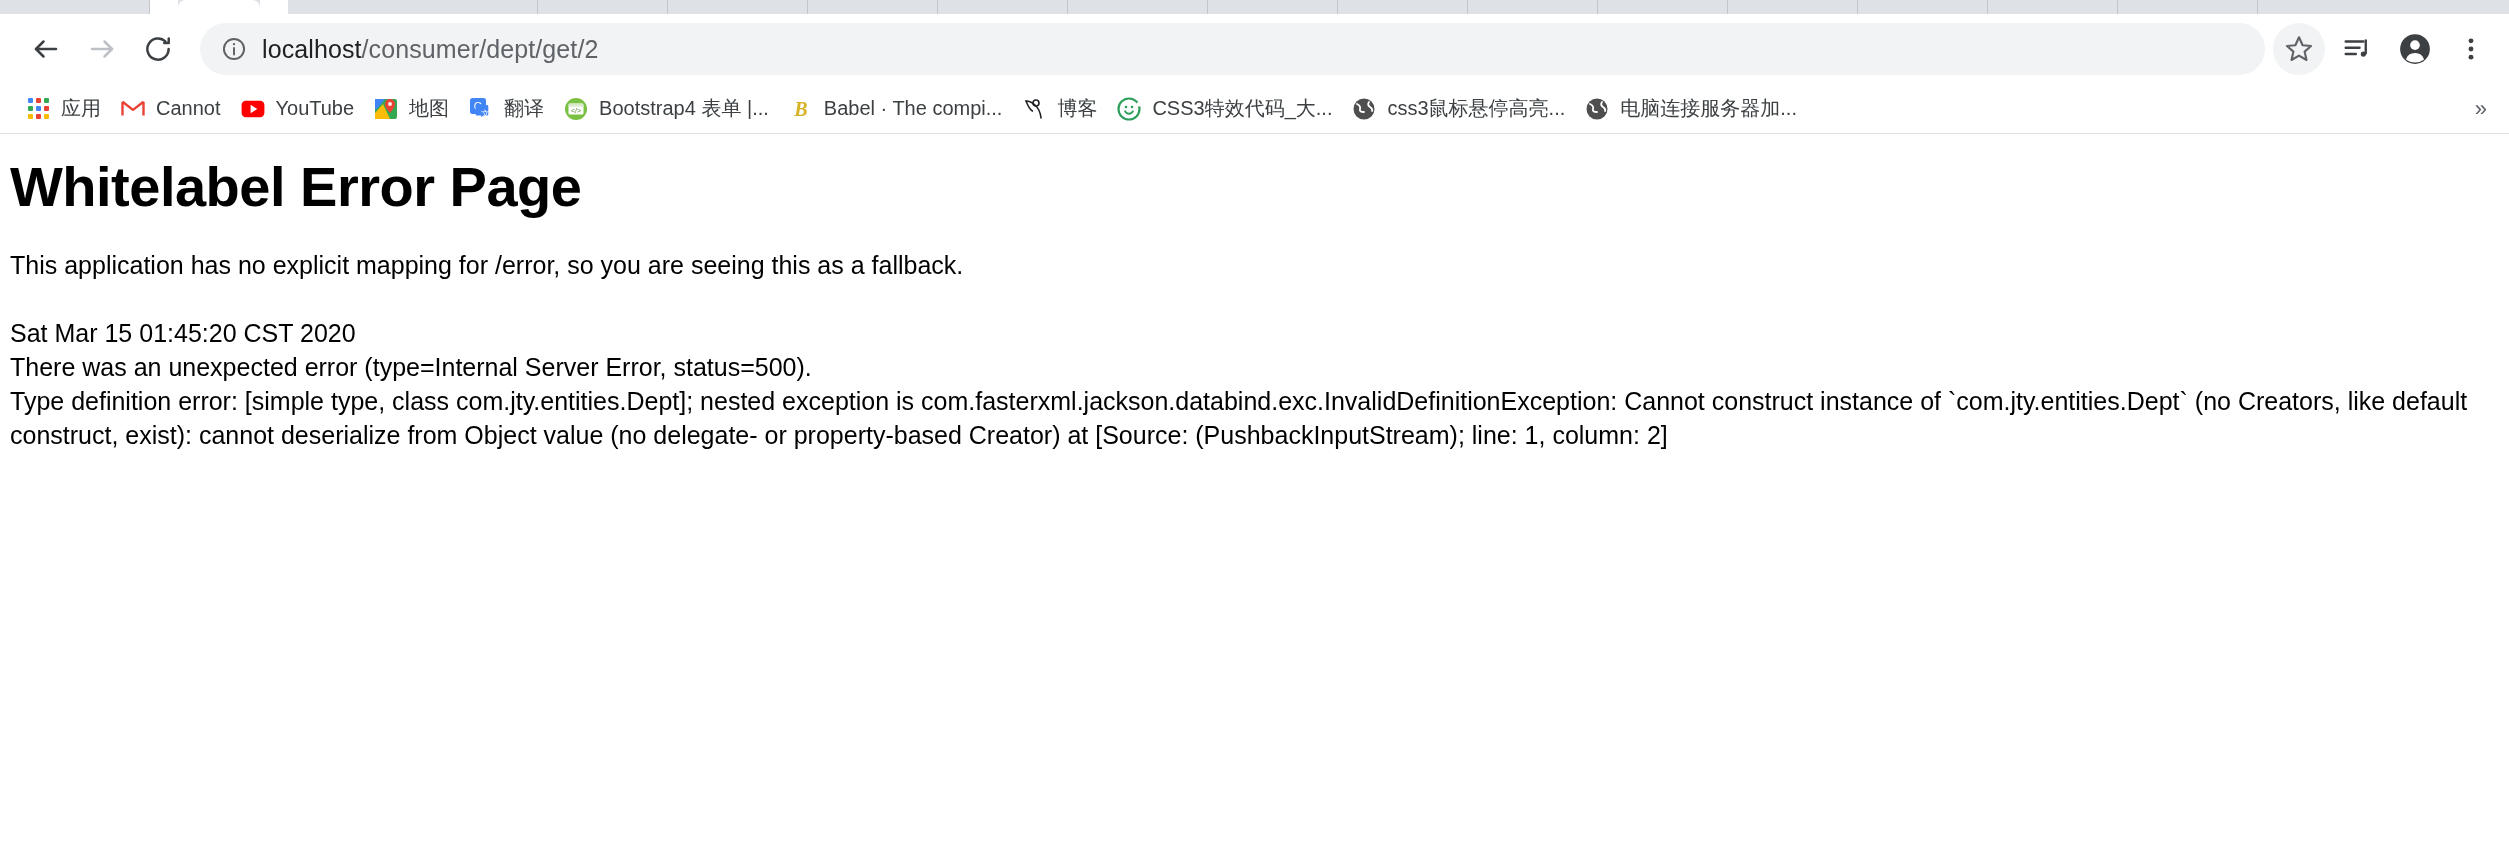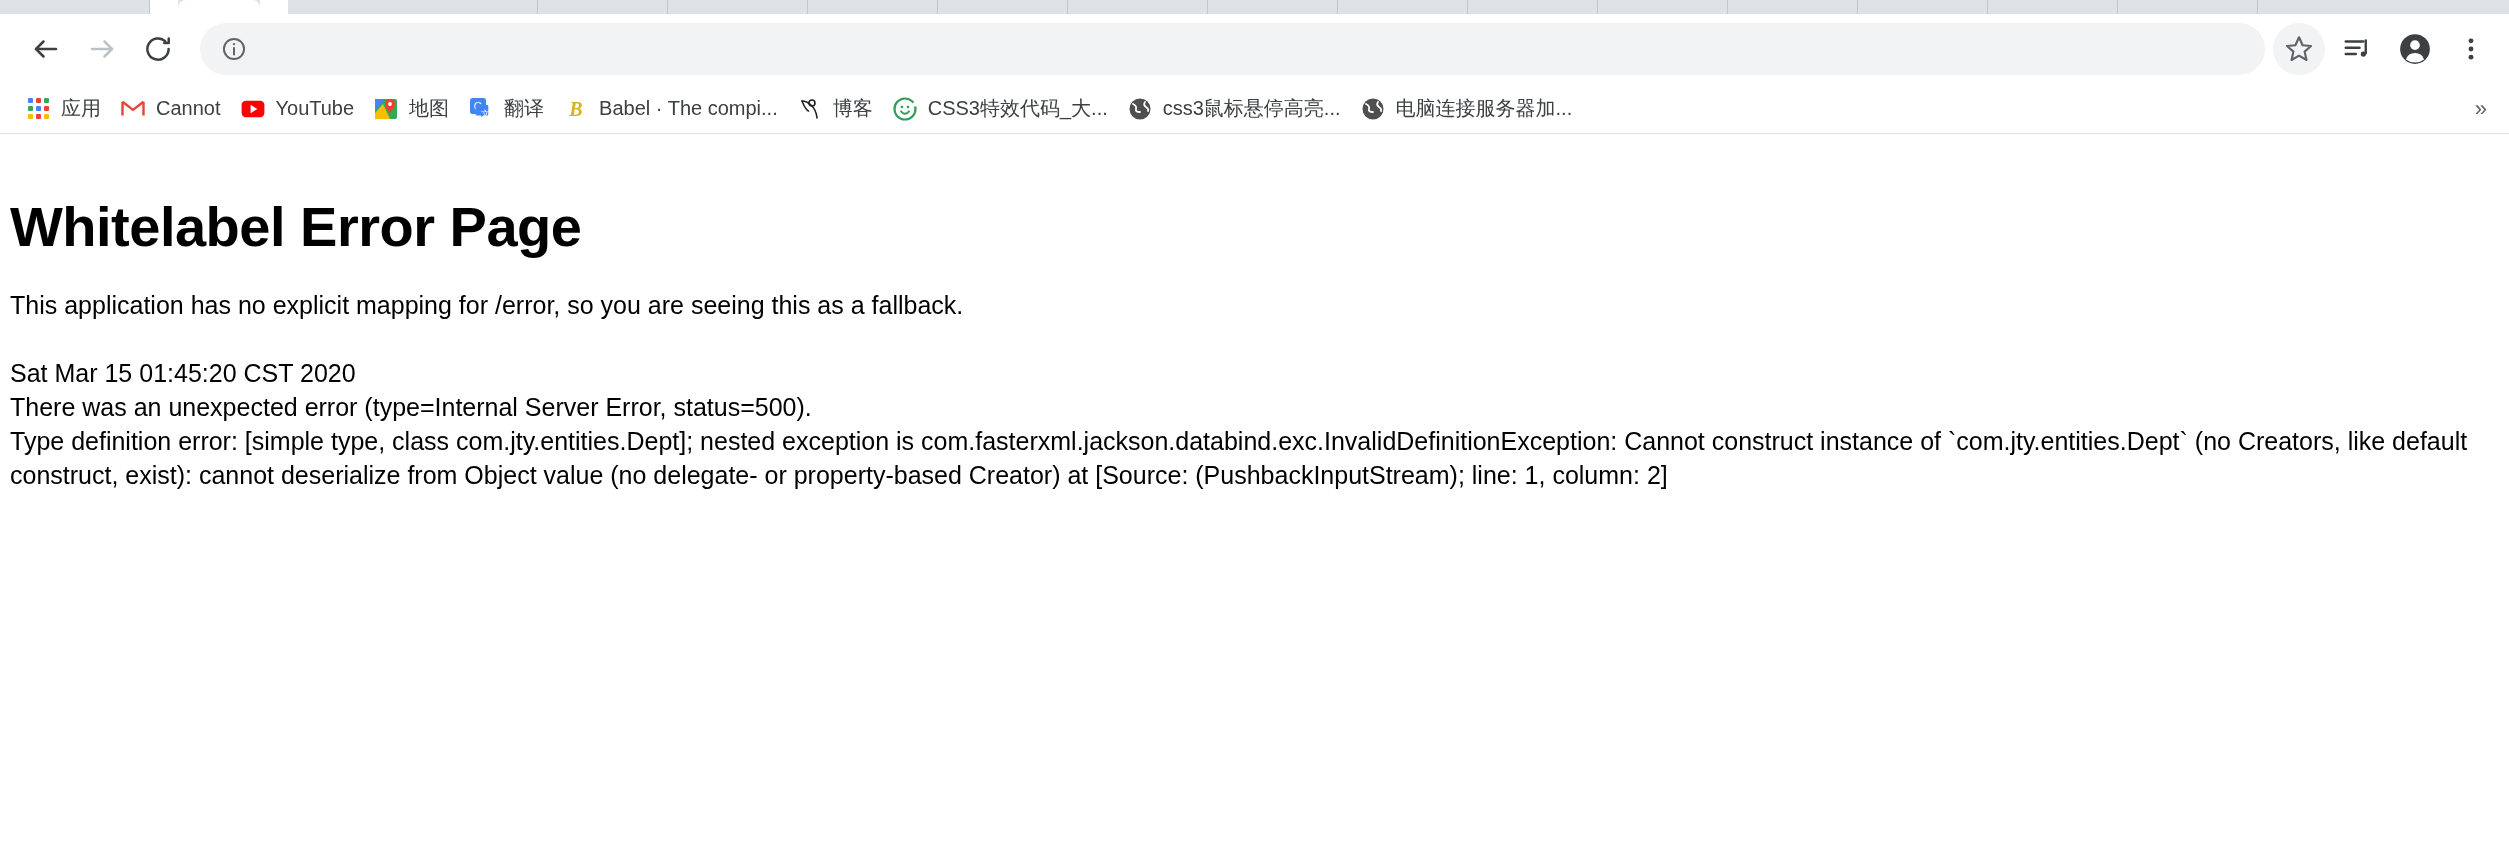--- a/index.html
+++ b/index.html
@@ -172,21 +172,20 @@
     padding: 18px 10px 0 10px;
     height: 719px;
   }
   #error-title {
     font-size: 56px;
     font-weight: bold;
     color: #000000;
     line-height: 1.25;
     margin-bottom: 26px;
     letter-spacing: -0.5px;
-    margin-top: 40px;
   }
   .body-text {
     font-size: 25px;
     color: #000000;
     line-height: 1.36;
   }
   #fallback-note { margin-bottom: 34px; }
   #error-details { white-space: normal; }
   #error-details .line { display: block; }
   #exception-message-wrap {
@@ -249,20 +248,21 @@
     </div>
 
     <div id="omnibox">
       <span id="site-info-icon">
         <svg width="26" height="26" viewBox="0 0 24 24" fill="none" stroke="#5f6368" stroke-width="1.8">
           <circle cx="12" cy="12" r="9.3"></circle>
           <line x1="12" y1="11" x2="12" y2="17" stroke-linecap="round"></line>
           <circle cx="12" cy="7.6" r="1.05" fill="#5f6368" stroke="none"></circle>
         </svg>
       </span>
+      <span id="omnibox-text"><span class="host">localhost</span><span>/consumer/dept/get/2</span></span>
     </div>
 
     <div class="tool-icon" id="star-button">
       <svg width="30" height="30" viewBox="0 0 24 24" fill="none" stroke="#5f6368" stroke-width="1.7" stroke-linejoin="round">
         <polygon points="12,2.6 14.9,9.0 21.6,9.6 16.5,14.1 18.0,20.8 12,17.3 6.0,20.8 7.5,14.1 2.4,9.6 9.1,9.0"></polygon>
       </svg>
     </div>
 
     <div class="tool-icon">
       <svg width="30" height="30" viewBox="0 0 24 24" fill="none" stroke="#3c4043" stroke-width="2" stroke-linecap="round">
@@ -348,20 +348,31 @@
         <svg width="24" height="24" viewBox="0 0 24 24">
           <rect x="1" y="1" width="16" height="16" rx="2.5" fill="#4285f4"></rect>
           <text x="9" y="13" font-size="11" fill="#ffffff" text-anchor="middle" font-family="Liberation Sans, sans-serif">G</text>
           <path d="M8 8 h14 a1.8 1.8 0 0 1 1.8 1.8 v11 a1.8 1.8 0 0 1 -1.8 1.8 h-5 l-3 2.4 v-2.4 h-6 a1.8 1.8 0 0 1 -1.8 -1.8 v-11 a1.8 1.8 0 0 1 1.8 -1.8z" fill="#4285f4" transform="scale(0.72) translate(3,3)"></path>
           <text x="16.5" y="20" font-size="9" fill="#ffffff" text-anchor="middle" font-family="Liberation Sans, sans-serif">文</text>
         </svg>
       </span>
       <span class="bm-label">翻译</span>
     </div>
 
+    <div class="bookmark">
+      <span class="bm-icon">
+        <svg width="24" height="24" viewBox="0 0 24 24">
+          <circle cx="12" cy="12" r="11" fill="#7ac143"></circle>
+          <rect x="4.5" y="6.5" width="15" height="11" rx="1.5" fill="#ffffff"></rect>
+          <rect x="4.5" y="6.5" width="15" height="3" rx="1.5" fill="#d8e8c8"></rect>
+          <text x="12" y="15.6" font-size="7" fill="#5a8a34" text-anchor="middle" font-family="Liberation Sans, sans-serif">&lt;/&gt;</text>
+        </svg>
+      </span>
+      <span class="bm-label">Bootstrap4 表单 |...</span>
+    </div>
 
     <div class="bookmark">
       <span class="bm-icon">
         <svg width="24" height="24" viewBox="0 0 24 24">
           <text x="12" y="19" font-size="20" fill="#d6b226" text-anchor="middle" font-family="Liberation Serif, serif" font-style="italic" font-weight="bold">B</text>
         </svg>
       </span>
       <span class="bm-label">Babel · The compi...</span>
     </div>
 

